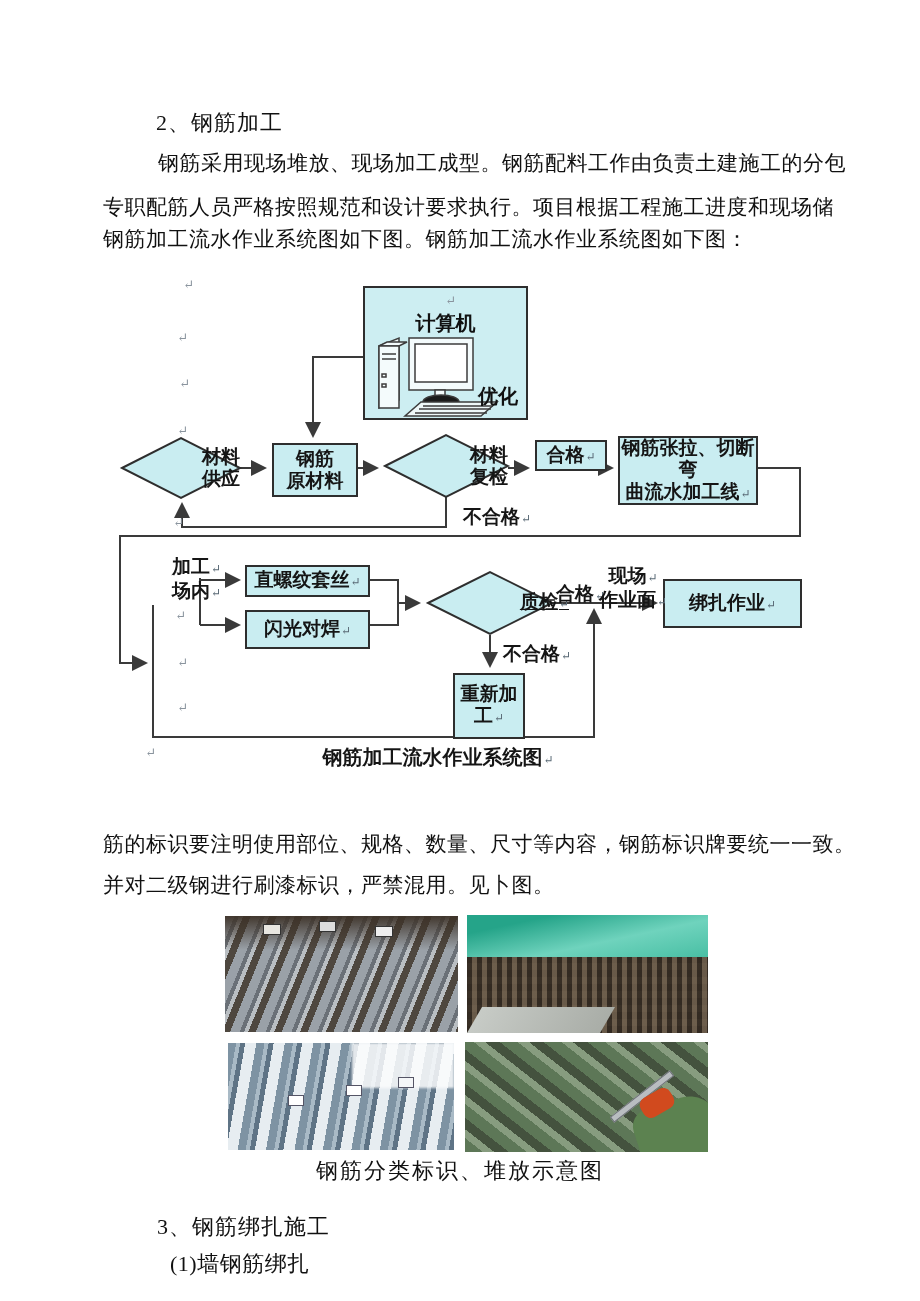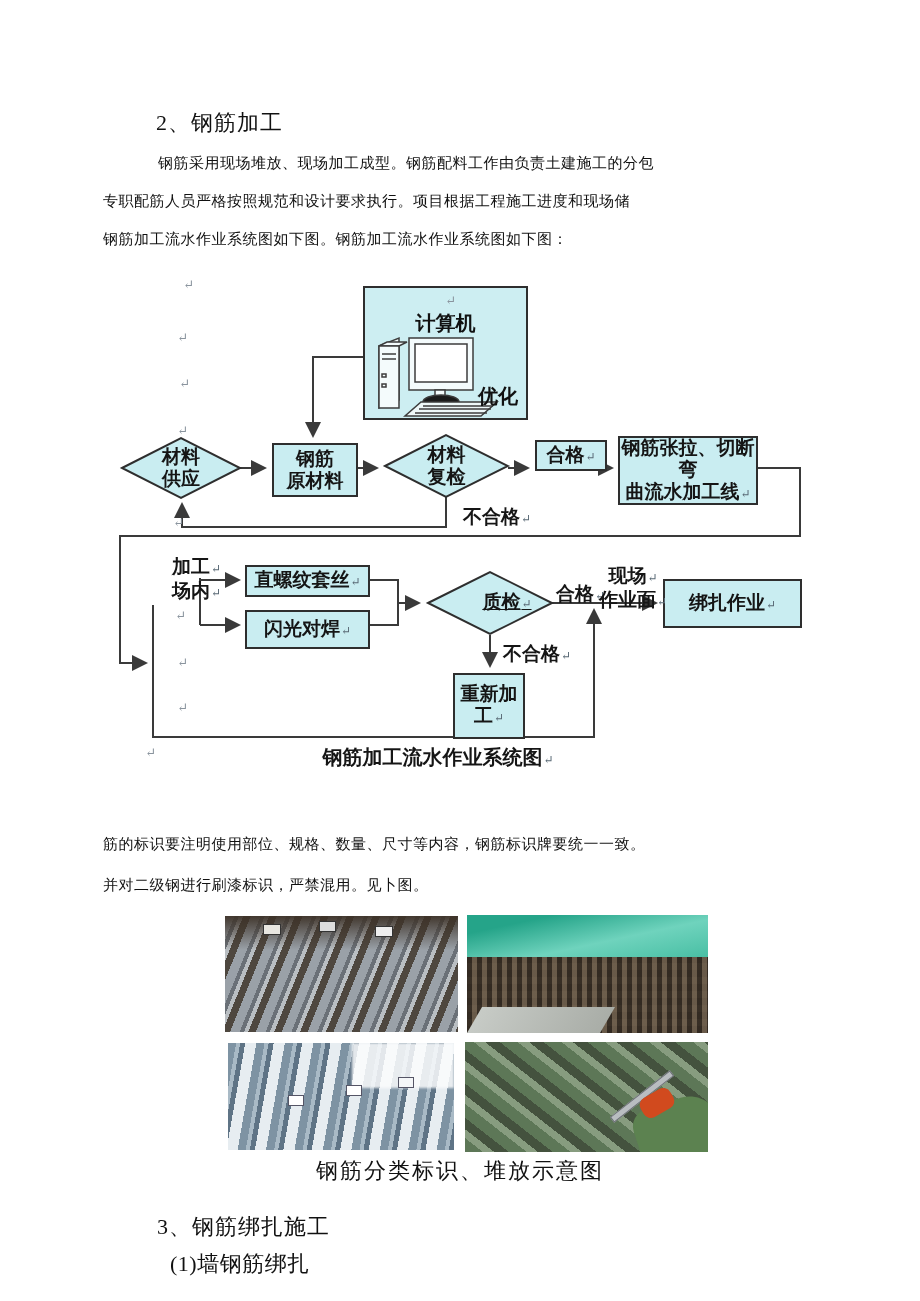--- a/index.html
+++ b/index.html
@@ -1,34 +1,34 @@
 <!DOCTYPE html>
 <html><head>
 <meta charset="utf-8">
 <style>
   html,body{margin:0;padding:0;background:#e9e9e9;}
   #page{
     position:relative;width:920px;height:1301px;background:#ffffff;
     font-family:"Liberation Serif","DejaVu Serif",serif;color:#111;
     overflow:hidden;margin:0 auto;
   }
-  .ln{position:absolute;font-size:15px;line-height:26px;white-space:nowrap;letter-spacing:.5px;}
+  .ln{position:absolute;font-size:21px;line-height:26px;white-space:nowrap;letter-spacing:.5px;}
   .hd{position:absolute;font-size:22px;line-height:26px;white-space:nowrap;letter-spacing:1px;}
   .cap{position:absolute;font-size:22px;letter-spacing:2px;white-space:nowrap;}
   
   #flow{position:absolute;left:95px;top:275px;width:725px;height:505px;}
   #flow svg{position:absolute;left:0;top:0;}
   .node{
     position:absolute;background:#c9edf1;border:2px solid #2e2e2e;
     display:flex;flex-direction:column;align-items:center;justify-content:center;
     font-size:19px;line-height:22px;font-weight:bold;text-align:center;
     box-sizing:border-box;color:#151515;
   }
   .dlabel{
-    position:absolute;display:flex;flex-direction:column;align-items:center;justify-content:center;
+    position:absolute;display:flex;flex-direction:column;align-items:flex-end;justify-content:center;
     font-size:19px;line-height:22px;font-weight:bold;text-align:center;color:#151515;
   }
   .flabel{
     position:absolute;font-size:19px;line-height:21px;font-weight:bold;
     white-space:nowrap;color:#151515;
   }
   .mk{font-size:12px;color:#5a6a76;font-weight:normal;margin-left:1px;}
   .pil{position:absolute;font-size:13px;color:#8a949e;}
   
   #pcbox{position:absolute;left:268px;top:11px;width:165px;height:134px;background:#cdeef2;
@@ -64,21 +64,21 @@
   #ph-br .glove{right:34px;bottom:38px;width:34px;height:22px;background:#d14a1e;border-radius:8px;transform:rotate(-30deg);}
   #ph-br .tool{right:28px;bottom:52px;width:74px;height:5px;background:#b9bdc1;border:1px solid #6c7075;transform:rotate(-38deg);}
 </style>
 </head>
 <body>
 
 <div id="page">
 
   <div class="hd" style="left:156px;top:110px;">2、钢筋加工</div>
   <div class="ln" style="left:158px;top:150px;">钢筋采用现场堆放、现场加工成型。钢筋配料工作由负责土建施工的分包</div>
-  <div class="ln" style="left:103px;top:188px;">专职配筋人员严格按照规范和设计要求执行。项目根据工程施工进度和现场储</div>
+  <div class="ln" style="left:103px;top:194px;">专职配筋人员严格按照规范和设计要求执行。项目根据工程施工进度和现场储</div>
   <div class="ln" style="left:103px;top:226px;">钢筋加工流水作业系统图如下图。钢筋加工流水作业系统图如下图：</div>
 
   <div id="flow">
     <svg width="725" height="505" viewBox="0 0 725 505">
       <defs>
         <marker id="arr" markerWidth="9" markerHeight="8" refX="7" refY="4" orient="auto">
           <path d="M0,0 L8,4 L0,8 z" fill="#3a3a3a"></path>
         </marker>
       </defs>
       <g stroke="#3a3a3a" stroke-width="2" fill="none">

